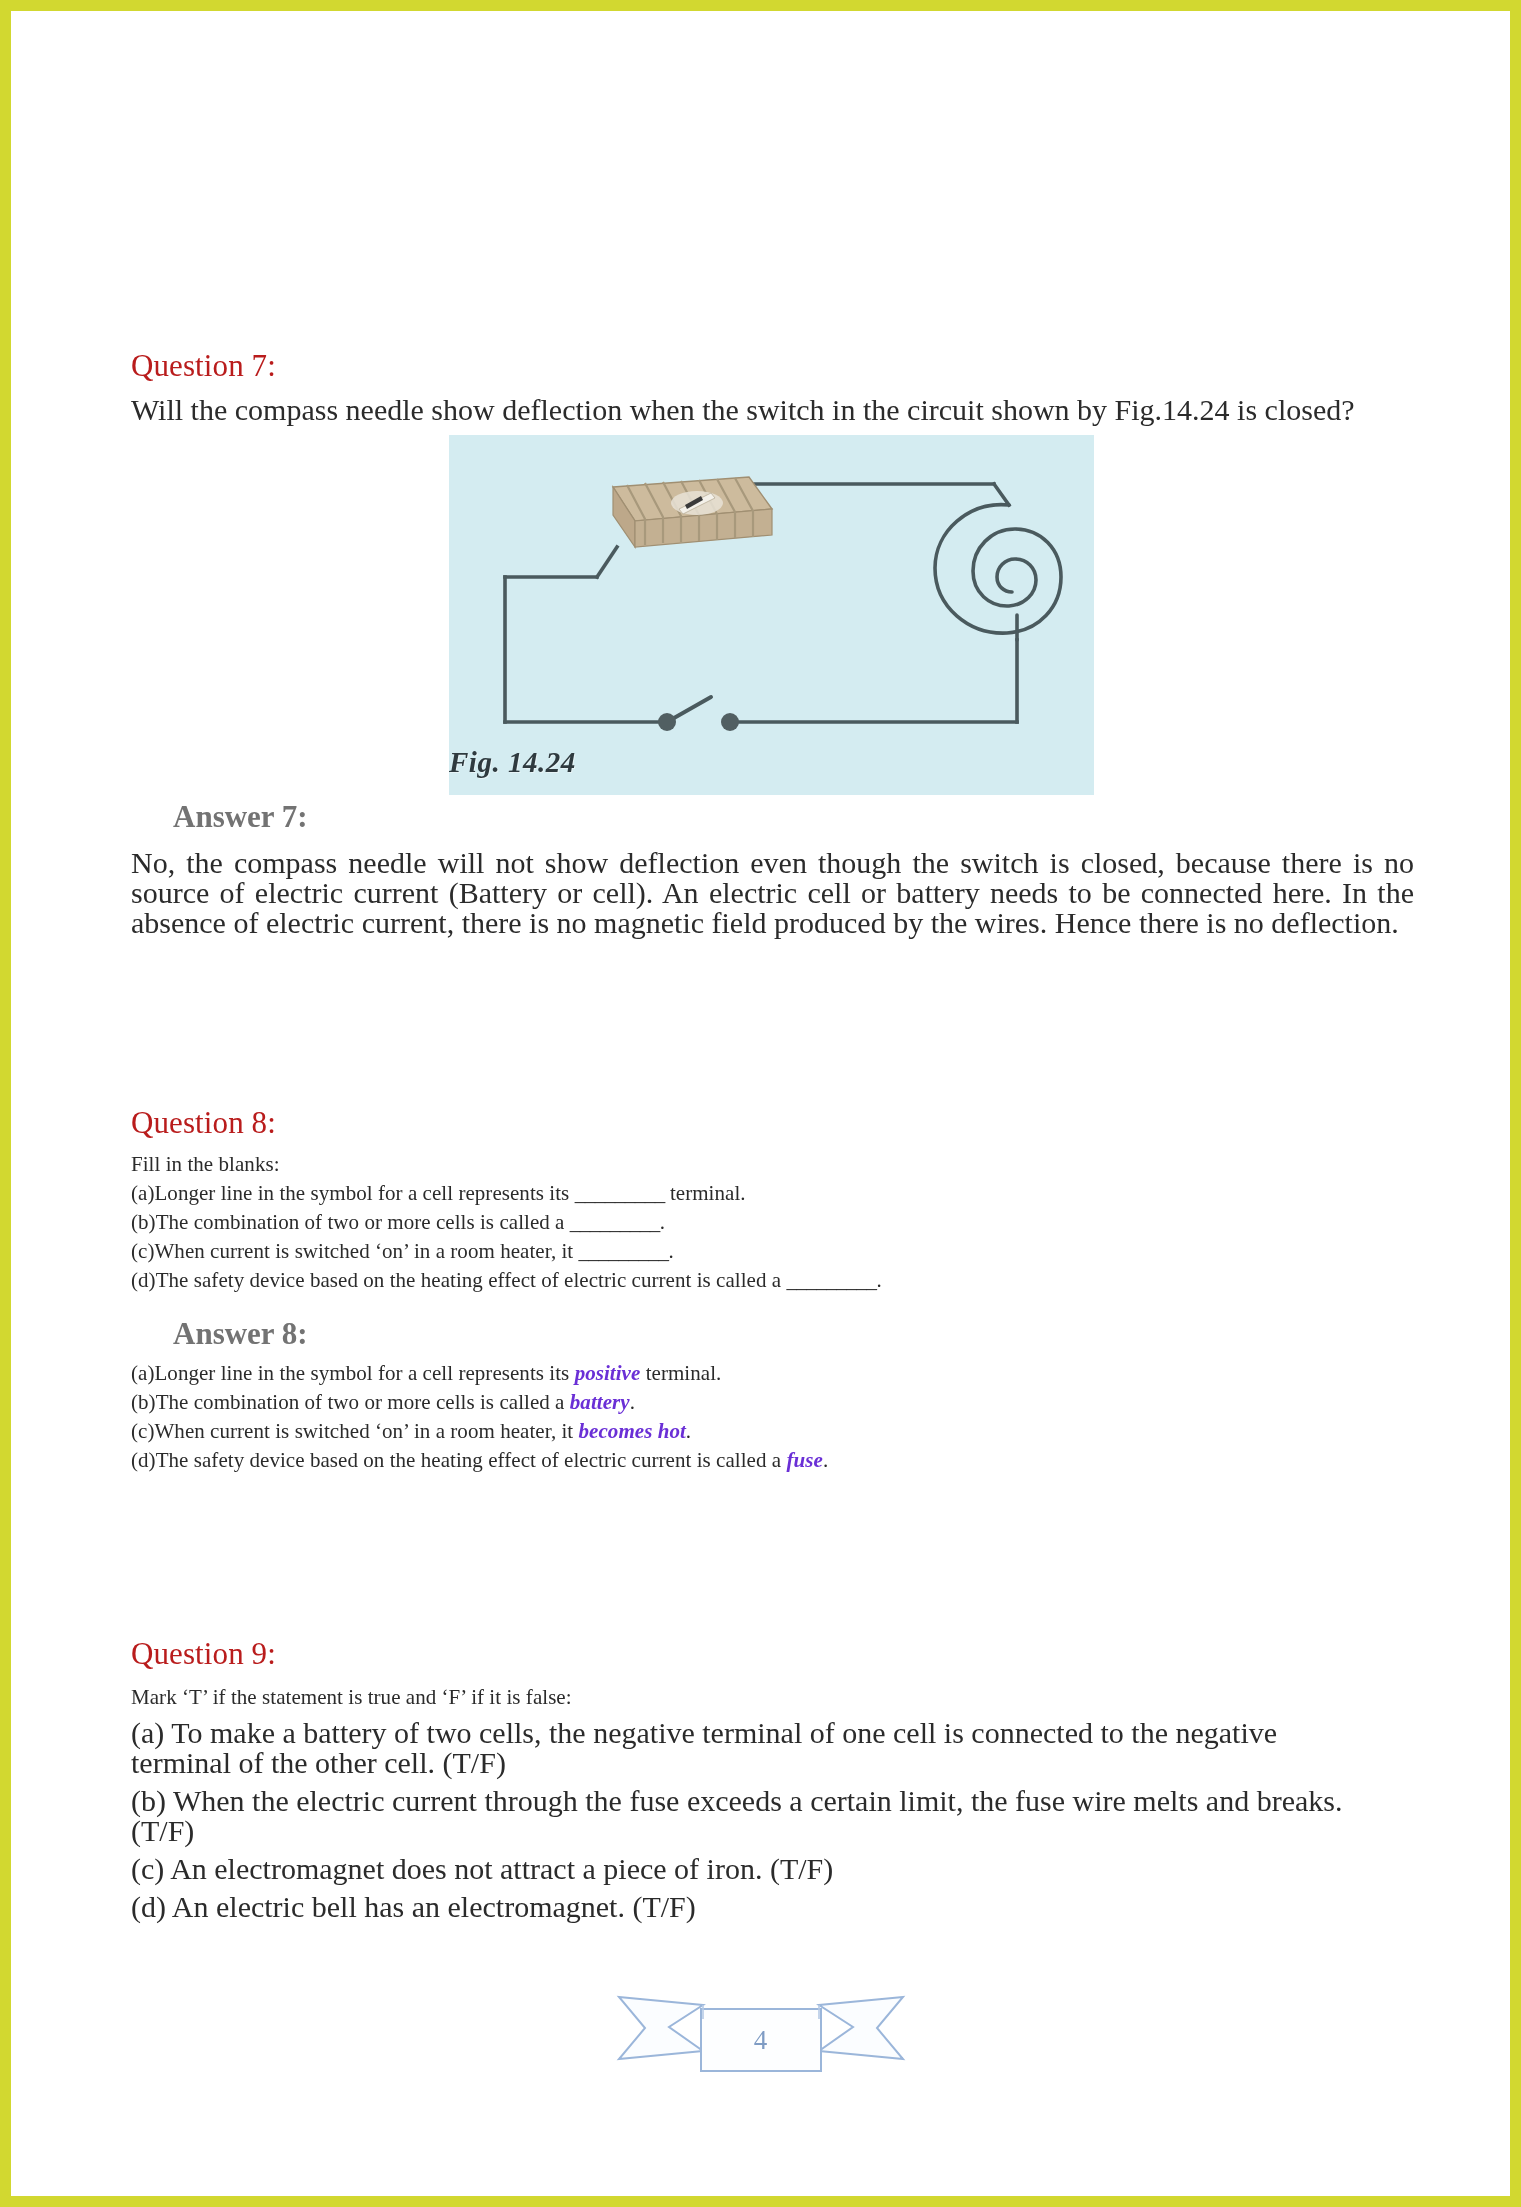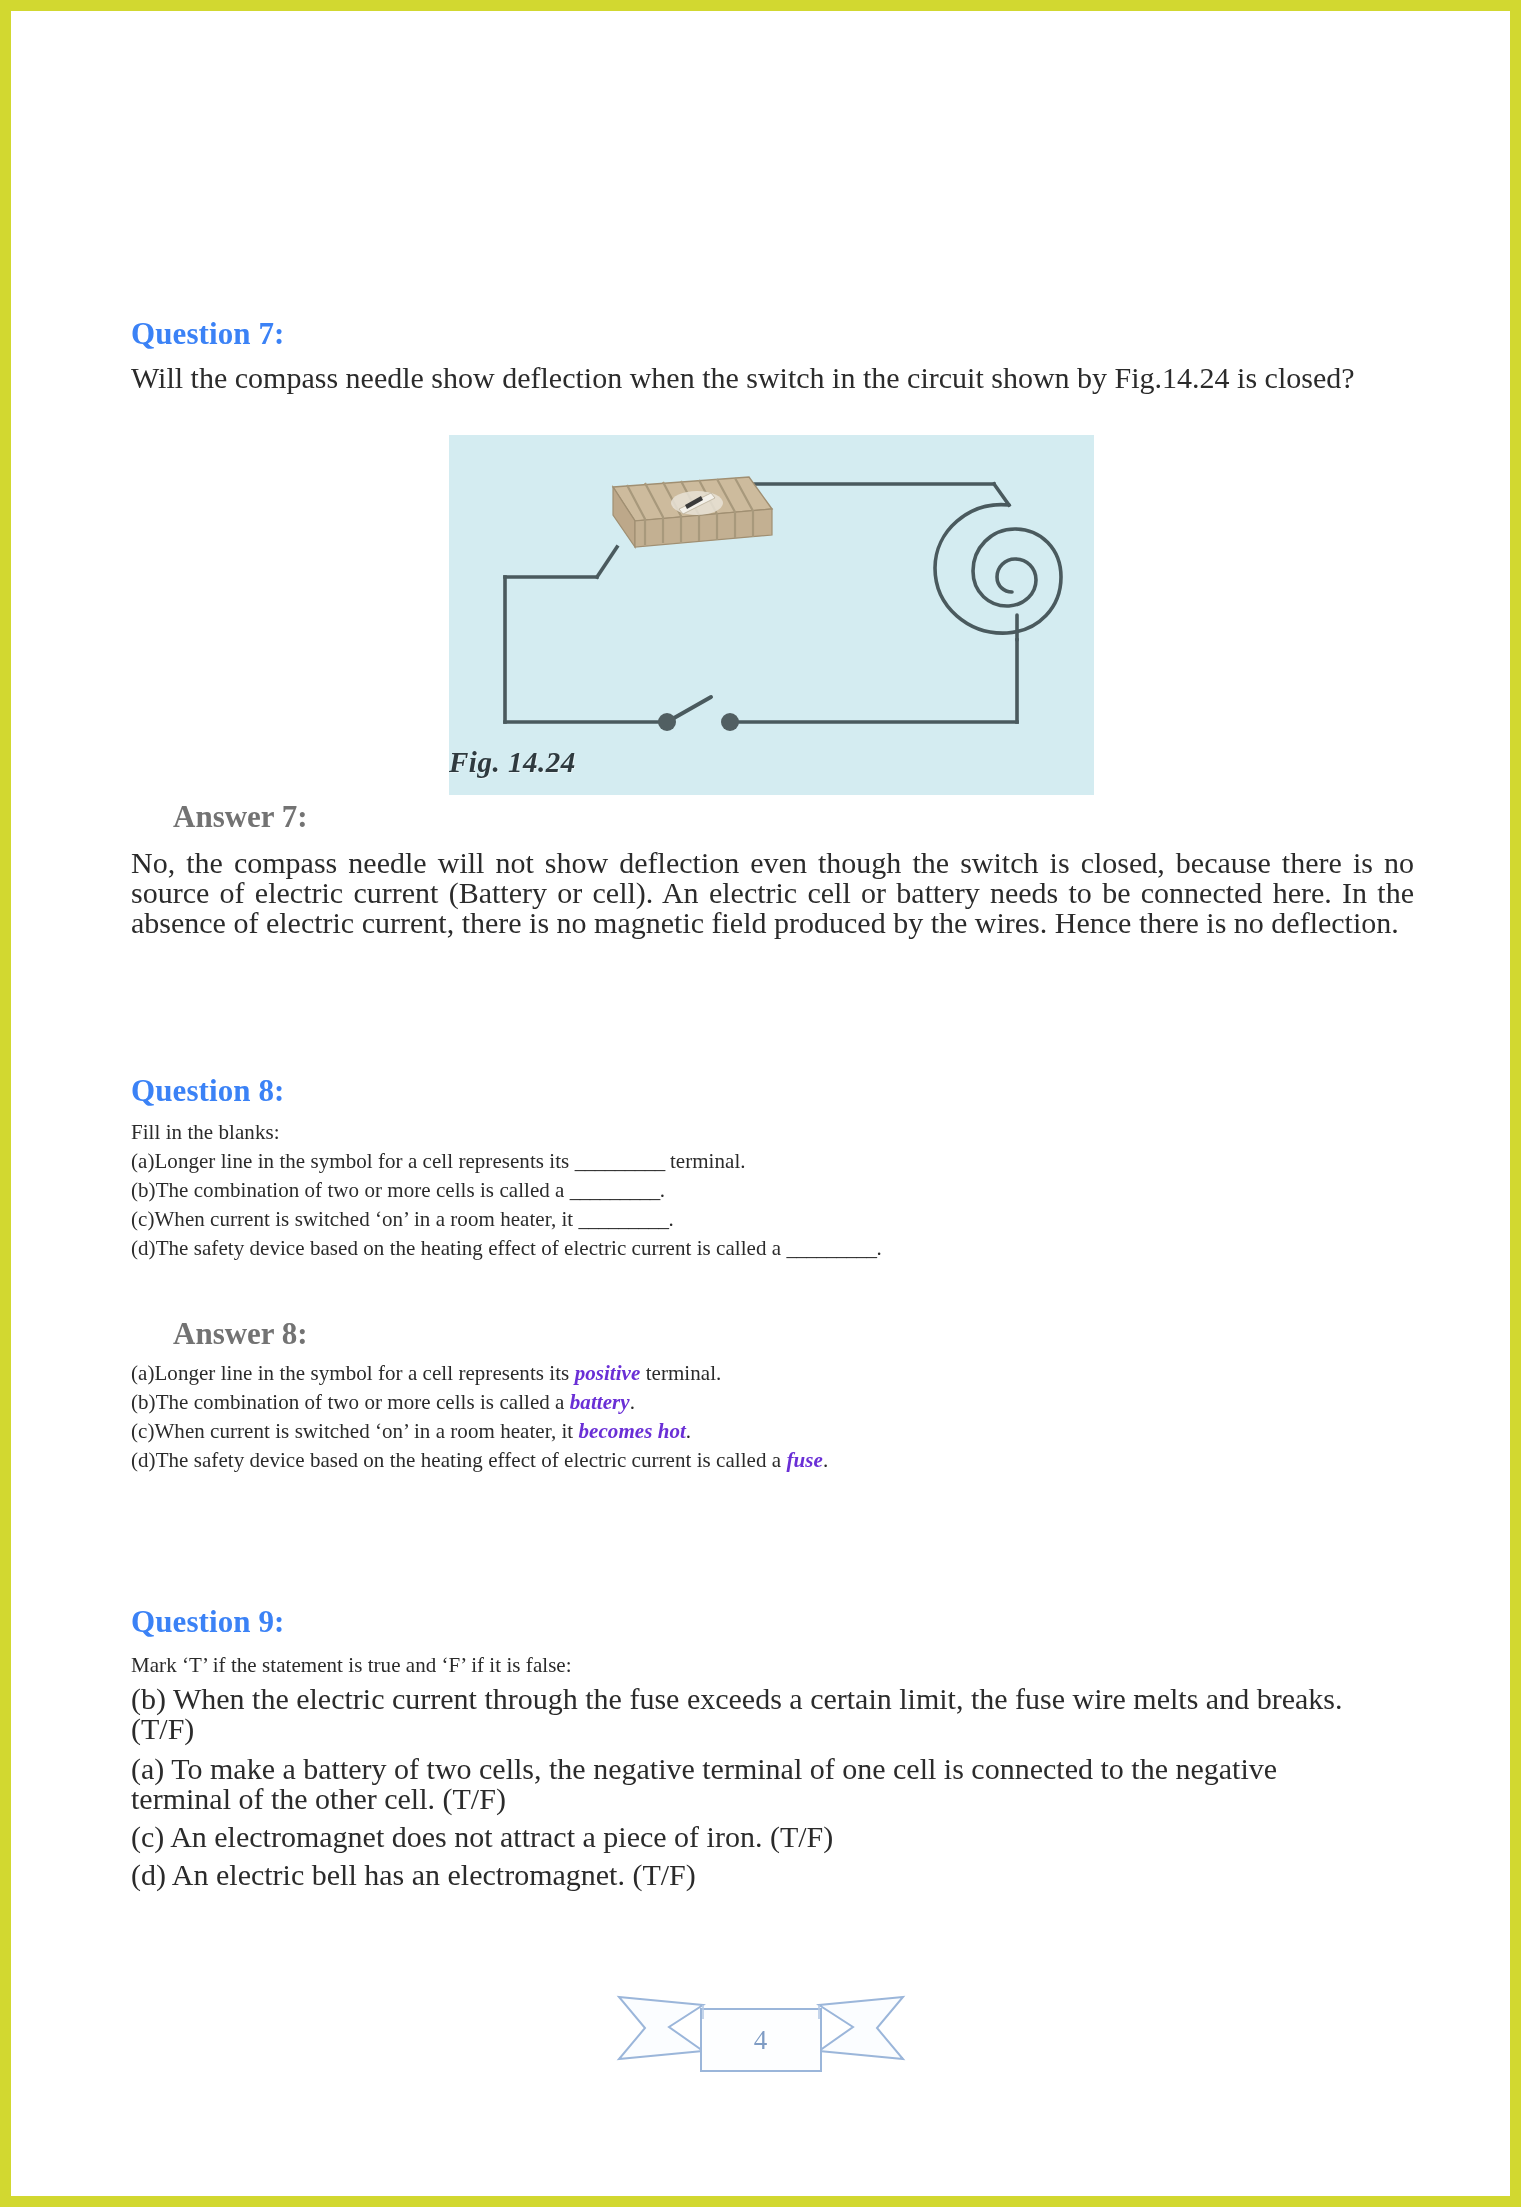--- a/index.html
+++ b/index.html
@@ -31,25 +31,26 @@
 
   
   .content {
     position: absolute;
     left: 120px;
     top: 0;
     width: 1285px;
   }
 
   .q-head {
-    color: #3b82f6;
-    font-weight: bold;
+    color: #b91c1c;
+    font-weight: normal;
     font-size: 31px;
     line-height: 1.18;
     letter-spacing: .1px;
+    margin-top: 32px;
   }
   .a-head {
     color: #737373;
     font-weight: bold;
     font-size: 31px;
     line-height: 1.18;
     margin-left: 42px;
   }
   .body-line {
     color: #2b2b2b;
@@ -232,22 +233,22 @@
         <span>(c)</span><span>When current is switched ‘on’ in a room heater, it </span><span class="fillword">becomes hot</span><span>.</span>
       </div>
       <div class="body-line" style="margin-top:8px;">
         <span>(d)</span><span>The safety device based on the heating effect of electric current is called a </span><span class="fillword">fuse</span><span>.</span>
       </div>
     </div>
 
     <div class="content" style="top:1593px;">
       <div class="q-head">Question 9:</div>
       <div class="body-line" style="margin-top:14px;">Mark ‘T’ if the statement is true and ‘F’ if it is false:</div>
+      <div class="para" style="margin-top:10px; width:1250px;">(a) To make a battery of two cells, the negative terminal of one cell is connected to the negative terminal of the other cell. (T/F)</div>
       <div class="para" style="margin-top:8px; width:1265px;">(b) When the electric current through the fuse exceeds a certain limit, the fuse wire melts and breaks. (T/F)</div>
-      <div class="para" style="margin-top:10px; width:1250px;">(a) To make a battery of two cells, the negative terminal of one cell is connected to the negative terminal of the other cell. (T/F)</div>
       <div class="para" style="margin-top:8px;">(c) An electromagnet does not attract a piece of iron. (T/F)</div>
       <div class="para" style="margin-top:8px;">(d) An electric bell has an electromagnet. (T/F)</div>
     </div>
 
     <div id="footer">
       <svg width="300" height="95" viewBox="0 0 300 95">
         <g fill="none" stroke="#9bb6da" stroke-width="2">
 
           <path d="M 8 18 L 92 26 L 58 48 L 92 72 L 8 80 L 34 49 Z" fill="#fbfdff"></path>
 

